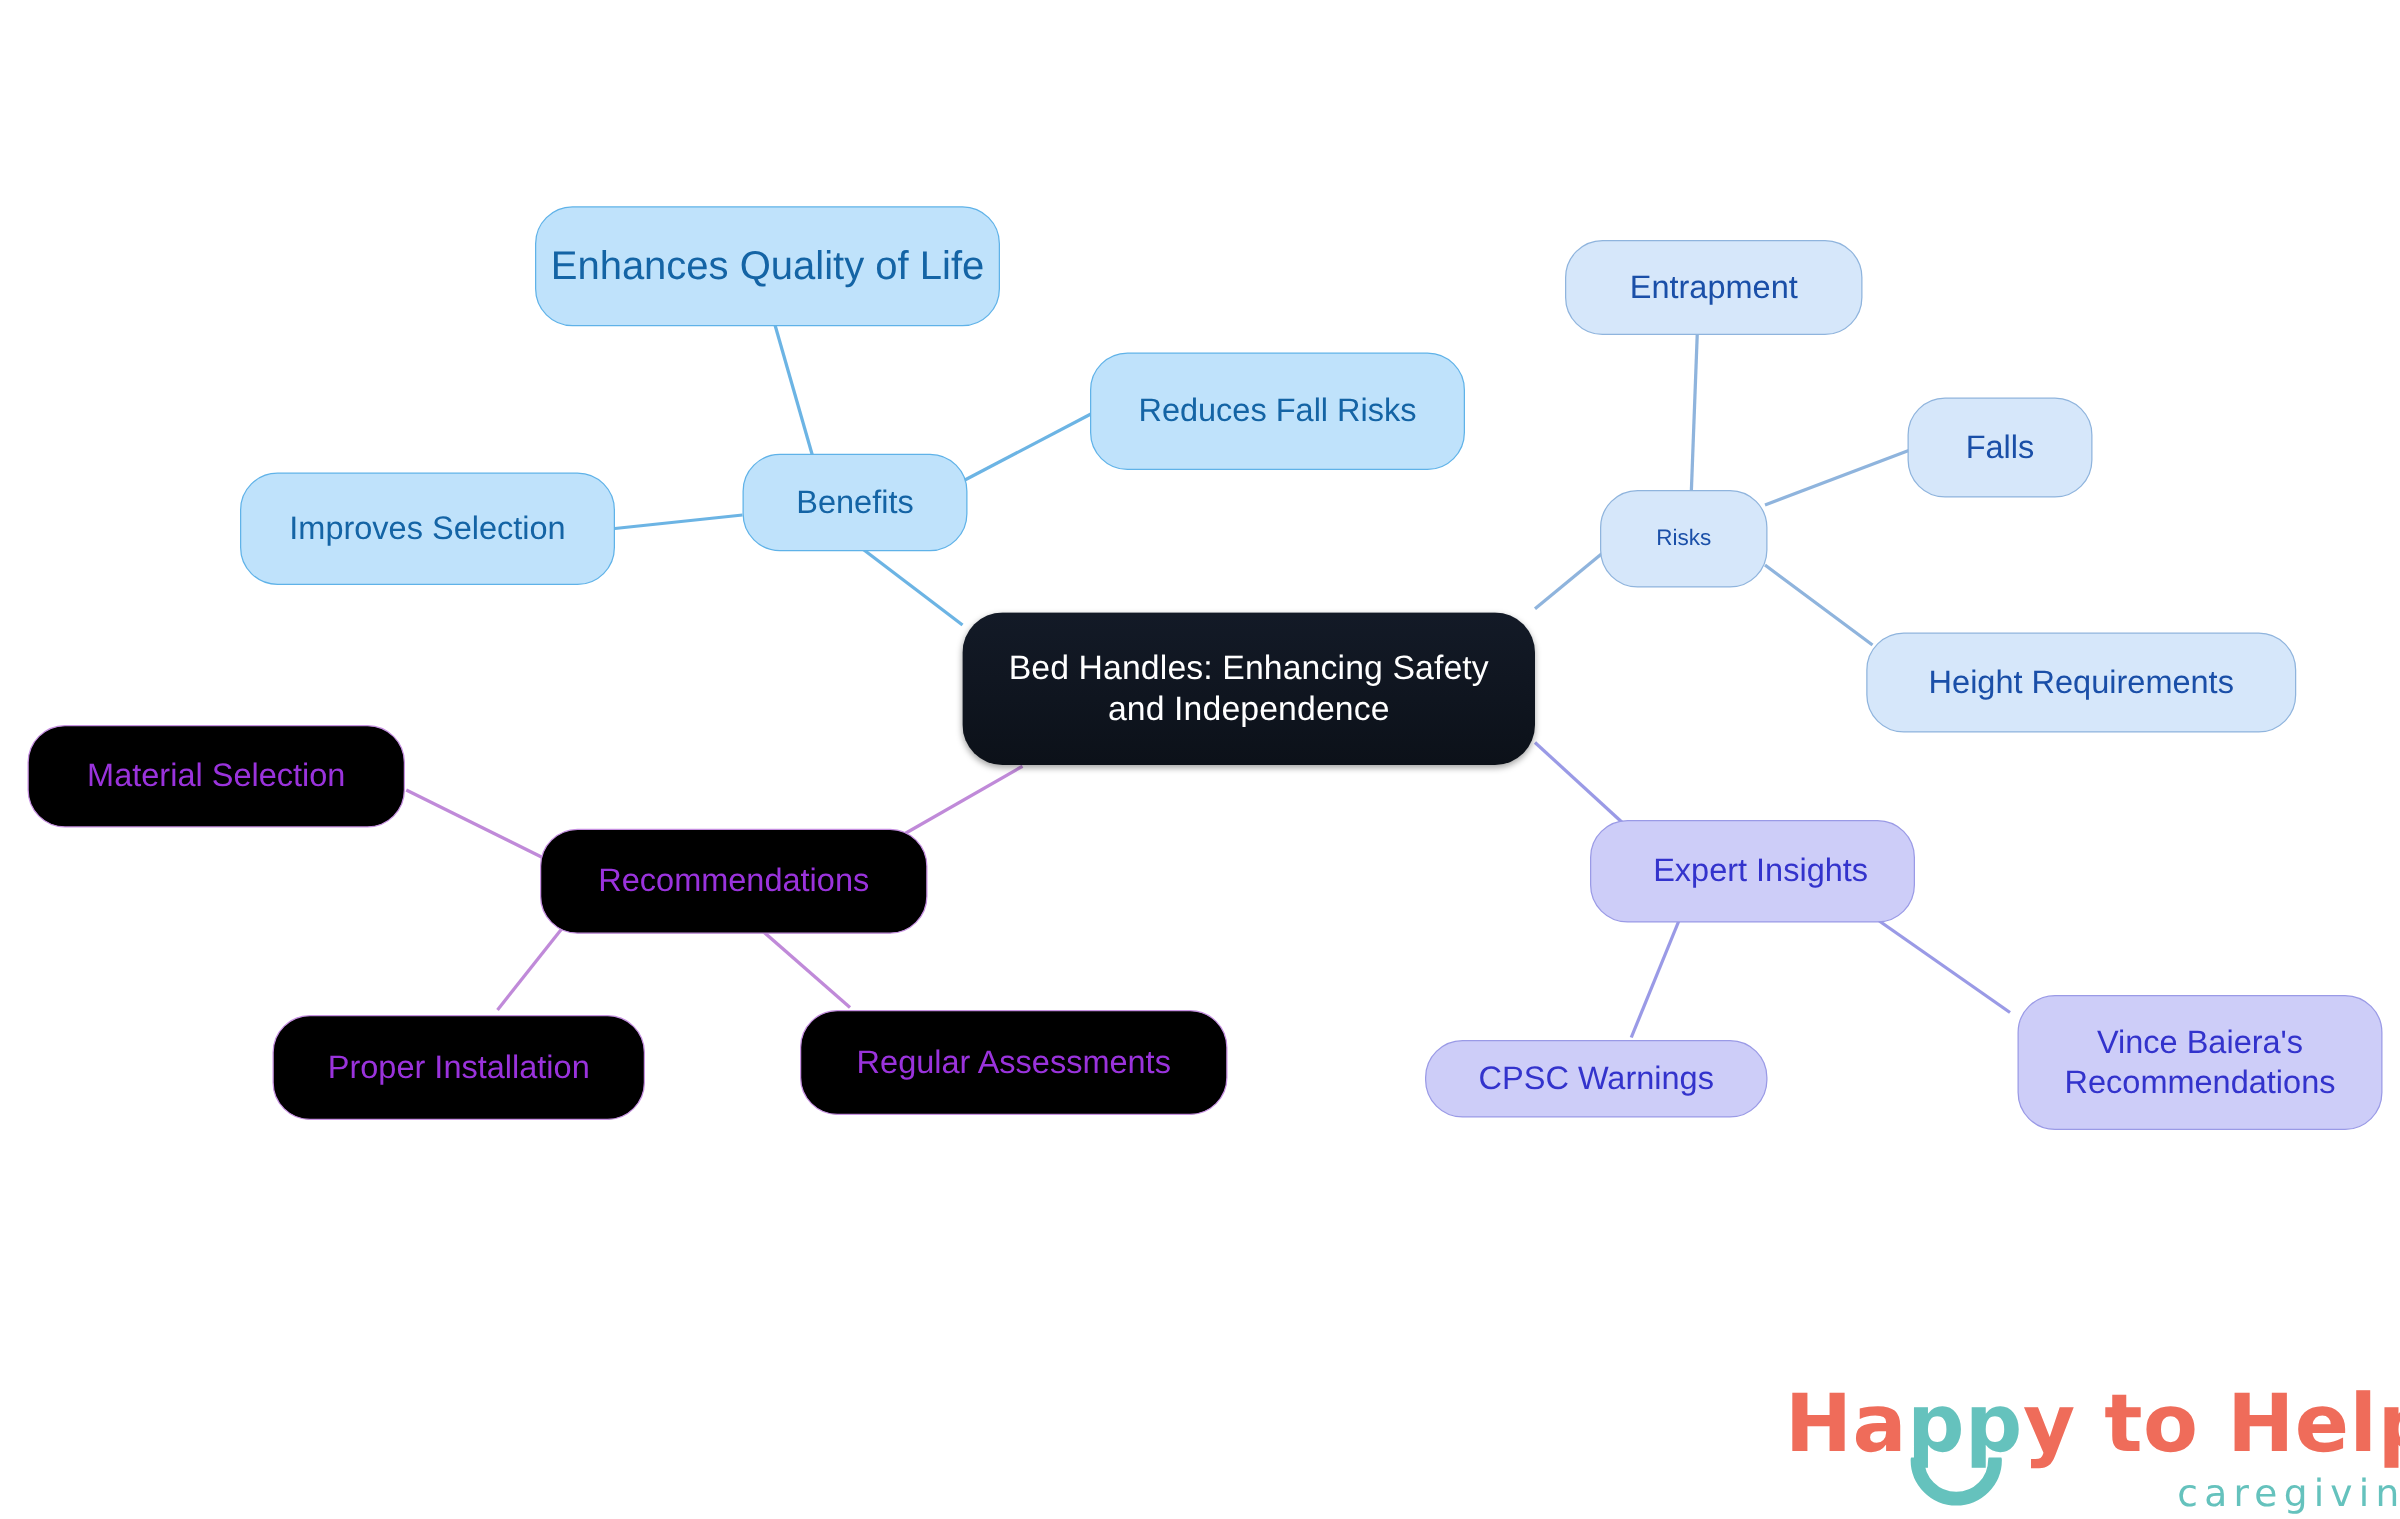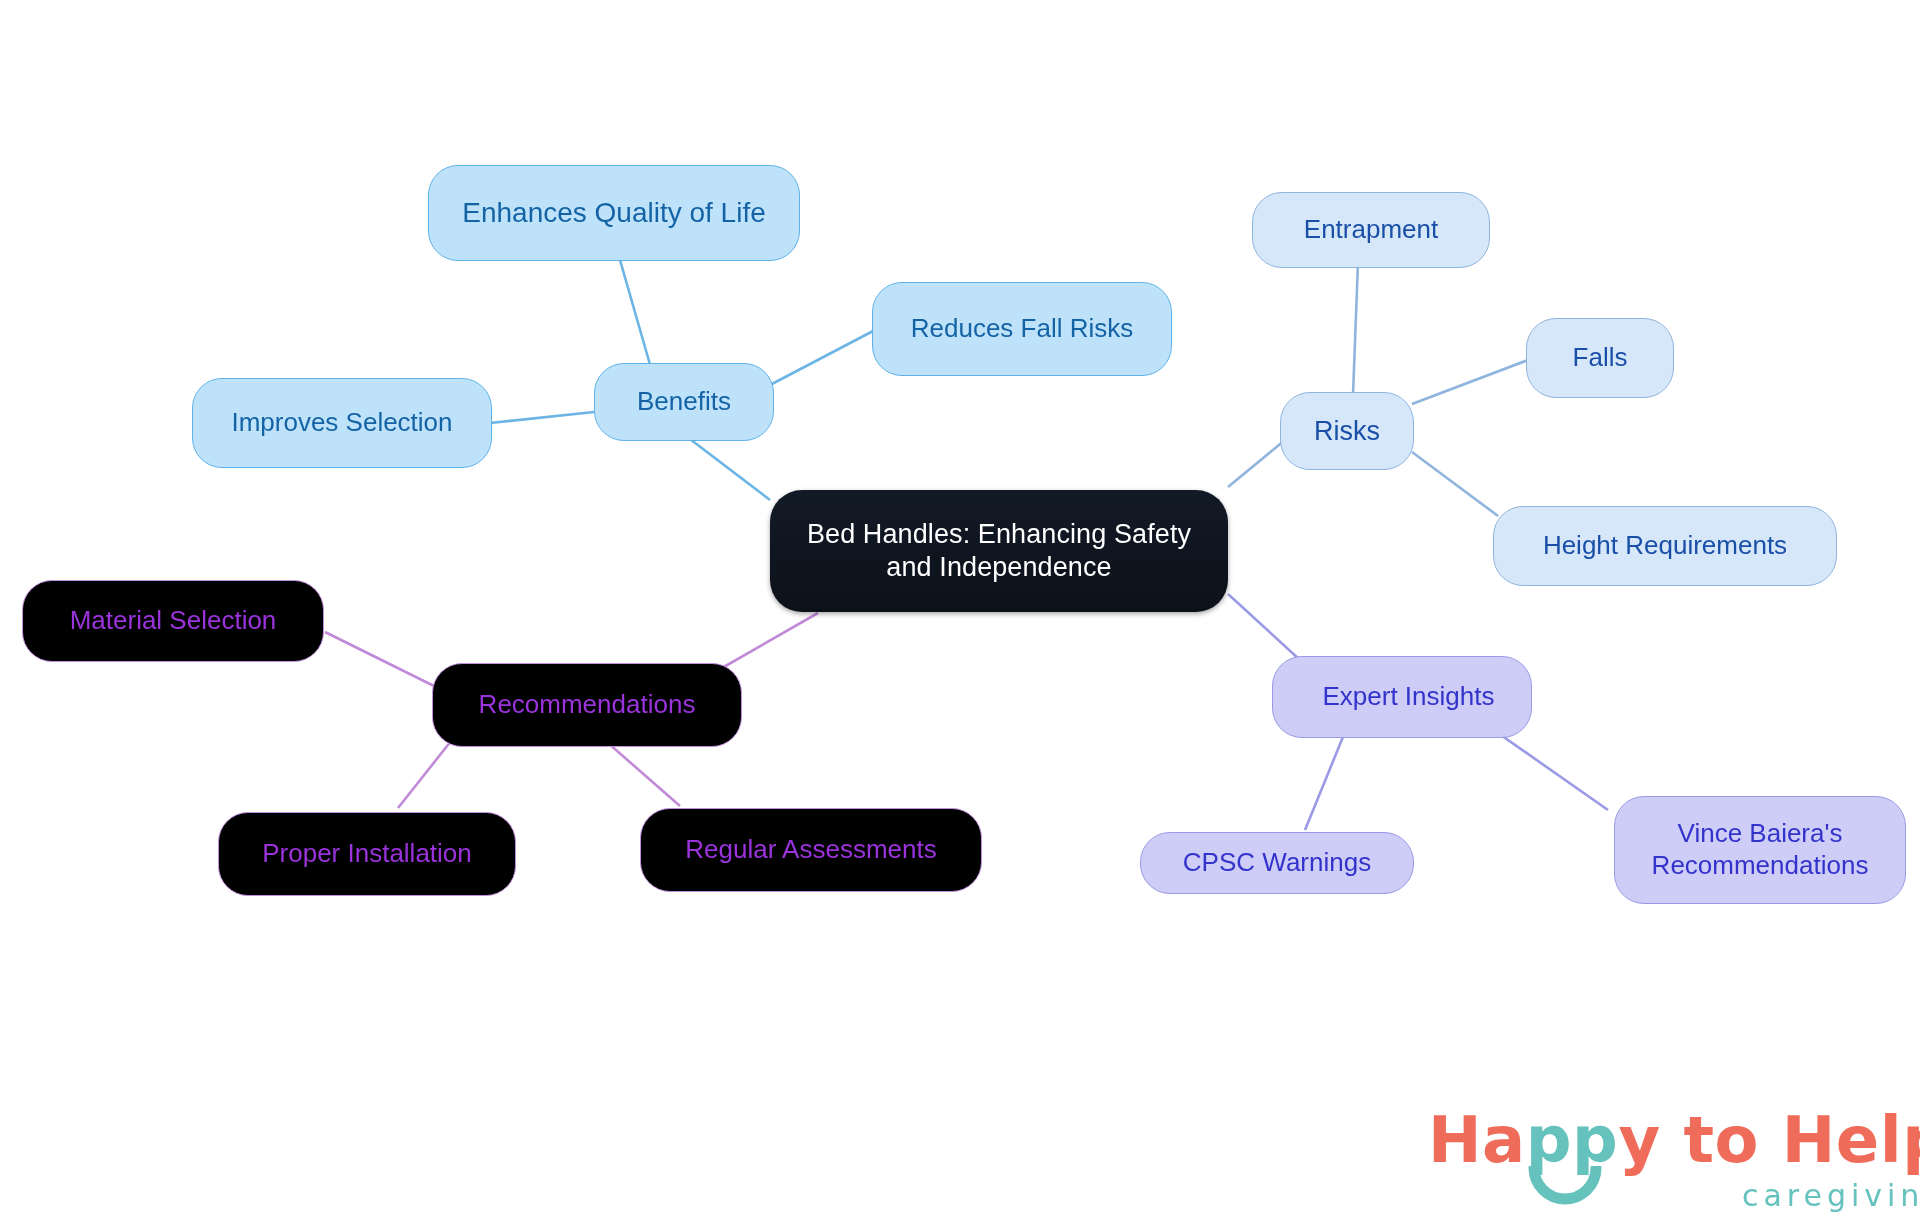--- a/index.html
+++ b/index.html
@@ -124,27 +124,27 @@
     <line x1="1228" y1="594" x2="1300" y2="660" stroke="#9a9ae6" stroke-width="2.6"></line>
     <line x1="1345" y1="732" x2="1305" y2="830" stroke="#9a9ae6" stroke-width="2.6"></line>
     <line x1="1468" y1="712" x2="1608" y2="810" stroke="#9a9ae6" stroke-width="2.6"></line>
   </svg>
 
   <div class="node root" style="left:770px; top:490px; width:458px; height:122px;">Bed Handles: Enhancing Safety
 and Independence</div>
 
   <div class="node blue-dark" style="left:594px; top:363px; width:180px; height:78px; font-size:26px;">Benefits</div>
 
-  <div class="node blue-dark" style="left:428px; top:165px; width:372px; height:96px; font-size:28px;text-align:right;">Enhances Quality of Life</div>
+  <div class="node blue-dark" style="left:428px; top:165px; width:372px; height:96px; font-size:32px;text-align:right;">Enhances Quality of Life</div>
 
   <div class="node blue-dark" style="left:872px; top:282px; width:300px; height:94px; font-size:26px;">Reduces Fall Risks</div>
 
   <div class="node blue-dark" style="left:192px; top:378px; width:300px; height:90px; font-size:26px;">Improves Selection</div>
 
-  <div class="node blue-pale" style="left:1280px; top:392px; width:134px; height:78px; font-size:27px;text-align:center;">Risks</div>
+  <div class="node blue-pale" style="left:1280px; top:392px; width:134px; height:78px; font-size:18px;text-align:center;">Risks</div>
 
   <div class="node blue-pale" style="left:1252px; top:192px; width:238px; height:76px; font-size:26px;">Entrapment</div>
 
   <div class="node blue-pale" style="left:1526px; top:318px; width:148px; height:80px; font-size:26px;">Falls</div>
 
   <div class="node blue-pale" style="left:1493px; top:506px; width:344px; height:80px; font-size:26px;">Height Requirements</div>
 
   <div class="node lavender" style="left:432px; top:663px; width:310px; height:84px; font-size:26px;">Recommendations</div>
 
   <div class="node lavender" style="left:22px; top:580px; width:302px; height:82px; font-size:26px;">Material Selection</div>

